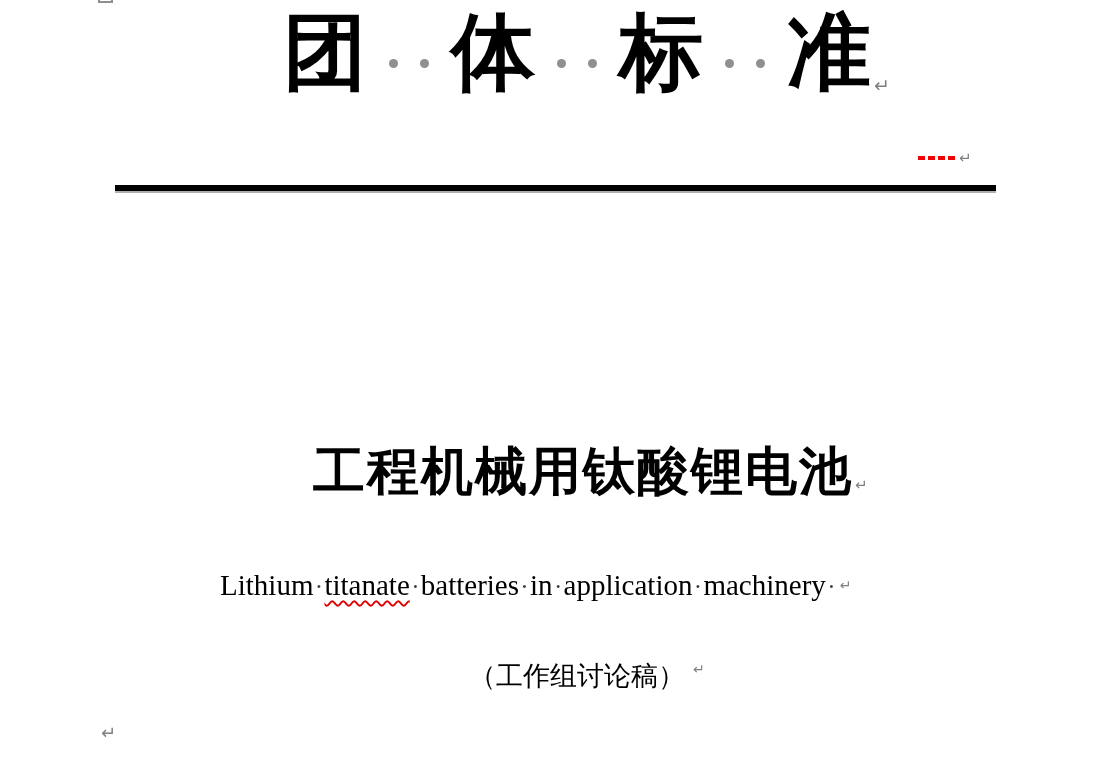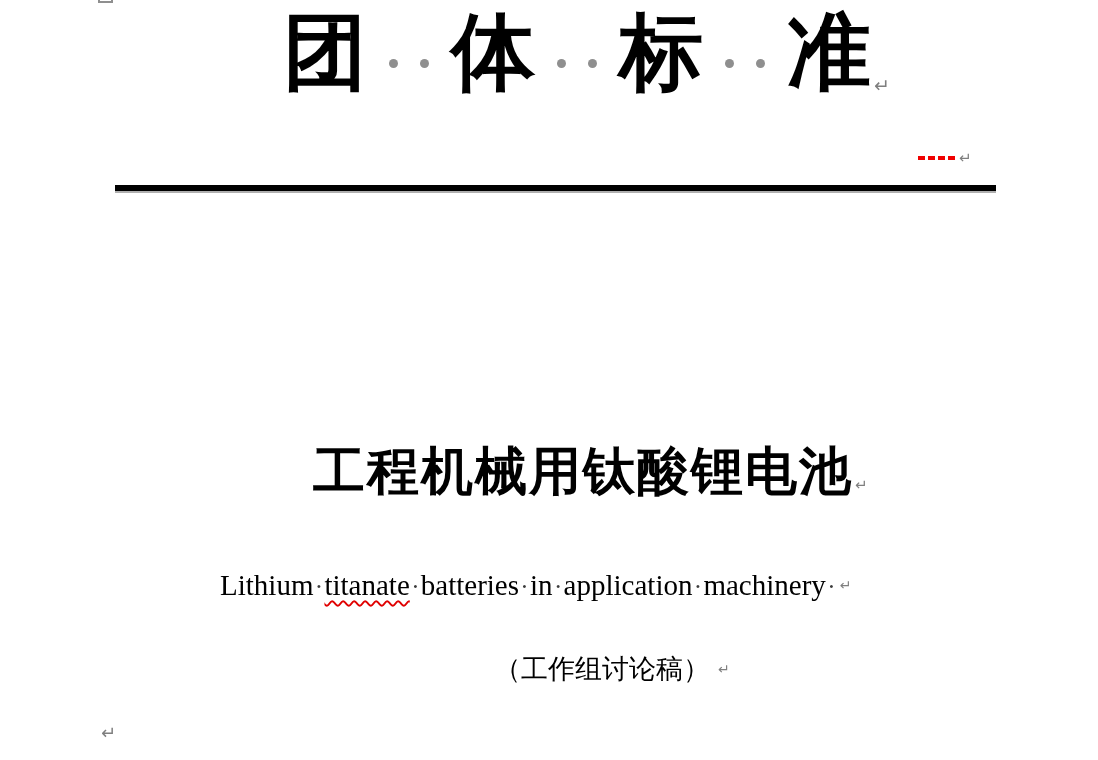--- a/index.html
+++ b/index.html
@@ -129,23 +129,23 @@
     text-decoration-color: #e00000;
     text-decoration-thickness: 2px;
     text-underline-offset: 5px;
     text-align: center;
   }
   .sub-pilcrow { font-size: 14px; align-self: flex-end; margin: 0 0 8px 3px; }
 
   
   .draft-row {
     position: absolute;
-    left: 494px; top: 651px;
-    display: flex;
-    align-items: flex-start;
+    left: 469px; top: 651px;
+    display: flex;
+    align-items: flex-end;
     font-size: 27px;
     line-height: 36px;
     font-family: "Liberation Serif", serif;
     white-space: nowrap;
   }
   .draft-pilcrow { font-size: 14px; align-self: flex-end; margin: 0 0 7px 8px; }
 
   
   .bottom-pilcrow {
     position: absolute;

